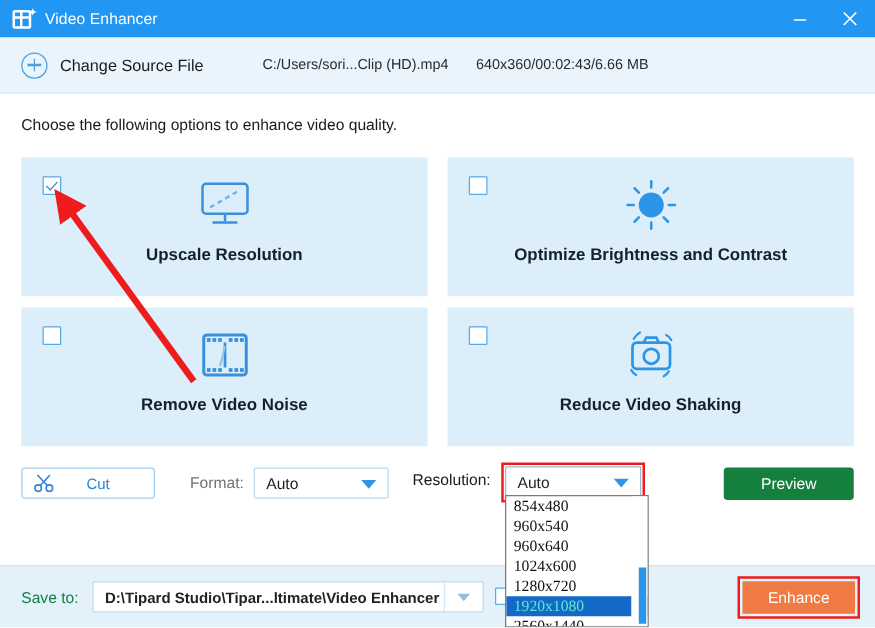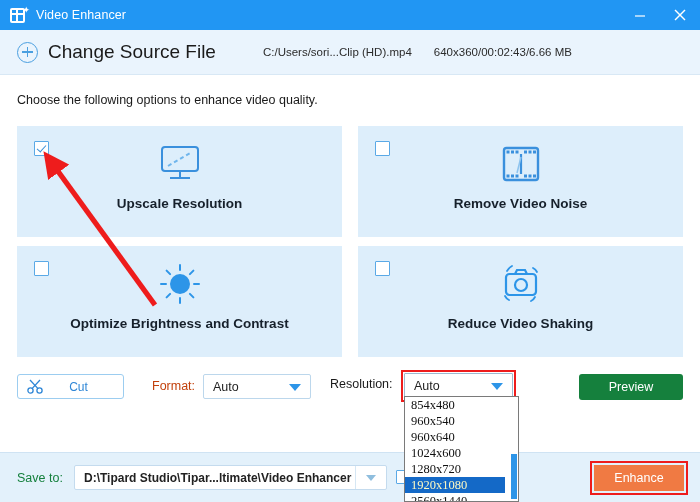--- a/index.html
+++ b/index.html
@@ -78,21 +78,21 @@
   }
   .plus-circle::before {
     content: ""; position: absolute; left: 4px; top: 8.7px;
     width: 10.5px; height: 1.4px; background: #4a9fe0;
   }
   .plus-circle::after {
     content: ""; position: absolute; left: 8.7px; top: 4px;
     width: 1.4px; height: 10.5px; background: #4a9fe0;
   }
   .source-label {
-    margin-left: 10px; font-size: 19px; color: #1a1a1a;
+    margin-left: 10px; font-size: 13px; color: #1a1a1a;
   }
   .source-path {
     margin-left: 47px; font-size: 11.5px; color: #2b2b2b;
   }
   .source-meta {
     margin-left: 22px; font-size: 11.5px; color: #2b2b2b;
   }
 
   
   .instruction {
@@ -151,21 +151,21 @@
     background: #ffffff;
     display: flex; align-items: center;
   }
   .cut-btn .sc { margin-left: 9px; display: flex; }
   .cut-btn .lbl {
     flex: 1; text-align: center; margin-right: 10px;
     font-size: 12px; color: #2e86d6;
   }
   .fmt-label {
     position: absolute; left: 152px; top: 9px;
-    font-size: 12.5px; color: #c2410c;
+    font-size: 12.5px; color: #737373;
   }
   .fmt-select {
     position: absolute; left: 203px; top: 4px;
     width: 108px; height: 25px;
     border: 1px solid #bcd7ec; border-radius: 2px;
     background: #ffffff;
     display: flex; align-items: center;
   }
   .fmt-select .val { margin-left: 9px; font-size: 12.5px; color: #222; }
   .res-label {
@@ -264,21 +264,21 @@
     overflow: hidden;
     z-index: 40;
   }
   .dd-item {
     height: 16px; line-height: 16px;
     padding-left: 6px;
     font-size: 12.5px; color: #101010;
     font-family: "Liberation Serif", serif;
     white-space: nowrap;
   }
-  .dd-item.sel { background: #1469c7; color: #fef9c3; }
+  .dd-item.sel { background: #1469c7; color: #5eead4; }
   .dd-scroll {
     position: absolute; right: 0; top: 0;
     width: 13px; height: 100%;
     background: #ffffff;
   }
   .dd-thumb {
     position: absolute; right: 1px; top: 57px;
     width: 6px; height: 45px;
     background: #2d95e8;
   }
@@ -331,20 +331,41 @@
       <div class="cb checked"></div>
       <div class="glyph">
         <svg width="44" height="40" viewBox="0 0 44 40">
           <rect x="4" y="3" width="36" height="24" rx="3" fill="none" stroke="#3a90dd" stroke-width="2"></rect>
           <line x1="10" y1="22" x2="34" y2="8" stroke="#6fb5ec" stroke-width="2" stroke-dasharray="4,3"></line>
           <line x1="22" y1="27" x2="22" y2="33" stroke="#3a90dd" stroke-width="2"></line>
           <line x1="12" y1="34" x2="32" y2="34" stroke="#3a90dd" stroke-width="2"></line>
         </svg>
       </div>
       <div class="cap">Upscale Resolution</div>
+    </div>
+
+    <div class="card">
+      <div class="cb"></div>
+      <div class="glyph">
+        <svg width="42" height="42" viewBox="0 0 42 42">
+          <g stroke="#2d95e8" stroke-width="2" stroke-linecap="round">
+            <line x1="21" y1="2" x2="21" y2="7"></line>
+            <line x1="21" y1="35" x2="21" y2="40"></line>
+            <line x1="2" y1="21" x2="7" y2="21"></line>
+            <line x1="35" y1="21" x2="40" y2="21"></line>
+            <line x1="7.6" y1="7.6" x2="11.1" y2="11.1"></line>
+            <line x1="30.9" y1="30.9" x2="34.4" y2="34.4"></line>
+            <line x1="34.4" y1="7.6" x2="30.9" y2="11.1"></line>
+            <line x1="11.1" y1="30.9" x2="7.6" y2="34.4"></line>
+          </g>
+          <circle cx="21" cy="21" r="10" fill="#2d95e8"></circle>
+          <path d="M21 11 A10 10 0 0 0 21 31 A8 8 0 0 1 21 11 Z" fill="#ddeefb"></path>
+        </svg>
+      </div>
+      <div class="cap">Optimize Brightness and Contrast</div>
     </div>
 
     <div class="card">
       <div class="cb"></div>
       <div class="glyph">
         <svg width="40" height="38" viewBox="0 0 40 38">
           <rect x="3" y="3" width="34" height="32" rx="2.5" fill="none" stroke="#3a90dd" stroke-width="2.4"></rect>
           <g fill="#3a90dd">
             <rect x="5.5" y="5.5" width="3" height="3"></rect>
               <rect x="10" y="5.5" width="3" height="3"></rect>
@@ -362,41 +383,20 @@
           <line x1="20" y1="9" x2="20" y2="29" stroke="#3a90dd" stroke-width="2.2"></line>
           <path d="M16 28 L20 12" stroke="#8dc4ef" stroke-width="1.6" fill="none"></path>
         </svg>
       </div>
       <div class="cap">Remove Video Noise</div>
     </div>
 
     <div class="card">
       <div class="cb"></div>
       <div class="glyph">
-        <svg width="42" height="42" viewBox="0 0 42 42">
-          <g stroke="#2d95e8" stroke-width="2" stroke-linecap="round">
-            <line x1="21" y1="2" x2="21" y2="7"></line>
-            <line x1="21" y1="35" x2="21" y2="40"></line>
-            <line x1="2" y1="21" x2="7" y2="21"></line>
-            <line x1="35" y1="21" x2="40" y2="21"></line>
-            <line x1="7.6" y1="7.6" x2="11.1" y2="11.1"></line>
-            <line x1="30.9" y1="30.9" x2="34.4" y2="34.4"></line>
-            <line x1="34.4" y1="7.6" x2="30.9" y2="11.1"></line>
-            <line x1="11.1" y1="30.9" x2="7.6" y2="34.4"></line>
-          </g>
-          <circle cx="21" cy="21" r="10" fill="#2d95e8"></circle>
-          <path d="M21 11 A10 10 0 0 0 21 31 A8 8 0 0 1 21 11 Z" fill="#ddeefb"></path>
-        </svg>
-      </div>
-      <div class="cap">Optimize Brightness and Contrast</div>
-    </div>
-
-    <div class="card">
-      <div class="cb"></div>
-      <div class="glyph">
         <svg width="44" height="40" viewBox="0 0 44 40">
           <rect x="7" y="10" width="30" height="21" rx="3.5" fill="none" stroke="#2d95e8" stroke-width="2.2"></rect>
           <path d="M16 10 L18 6 L26 6 L28 10" fill="none" stroke="#2d95e8" stroke-width="2.2"></path>
           <circle cx="22" cy="21" r="6" fill="none" stroke="#2d95e8" stroke-width="2.2"></circle>
           <g stroke="#2d95e8" stroke-width="1.8" fill="none" stroke-linecap="round">
             <path d="M8 7 C10 4, 11 3, 13 2"></path>
             <path d="M34 4 C36 5, 37 6, 38 8"></path>
             <path d="M6 32 C7 34, 8 35, 10 36"></path>
             <path d="M36 33 C35 35, 34 36, 32 37"></path>
           </g>

